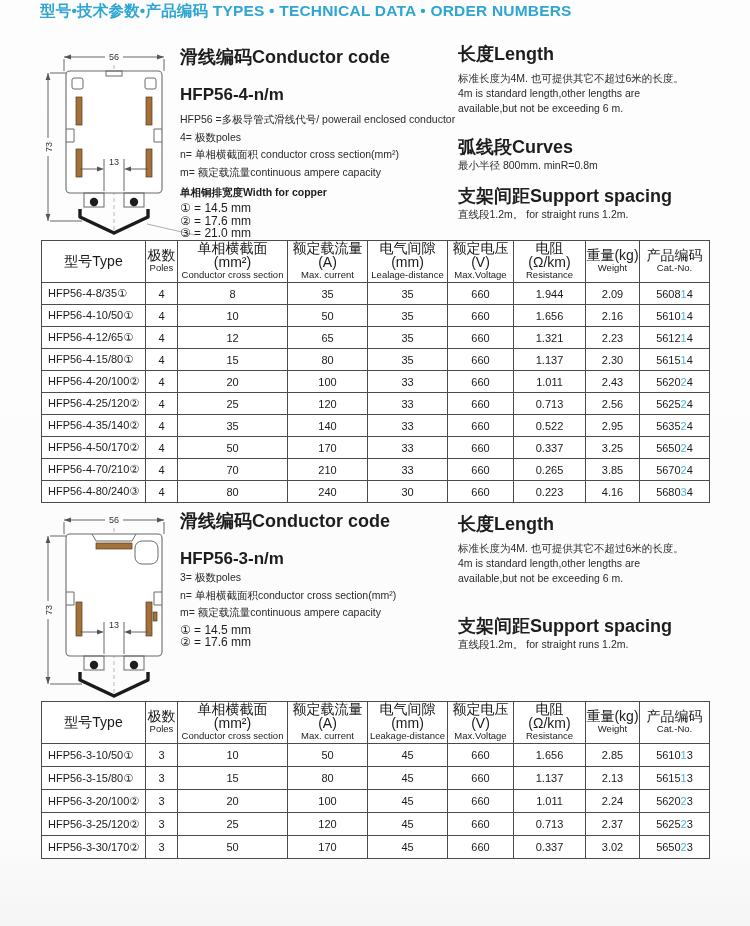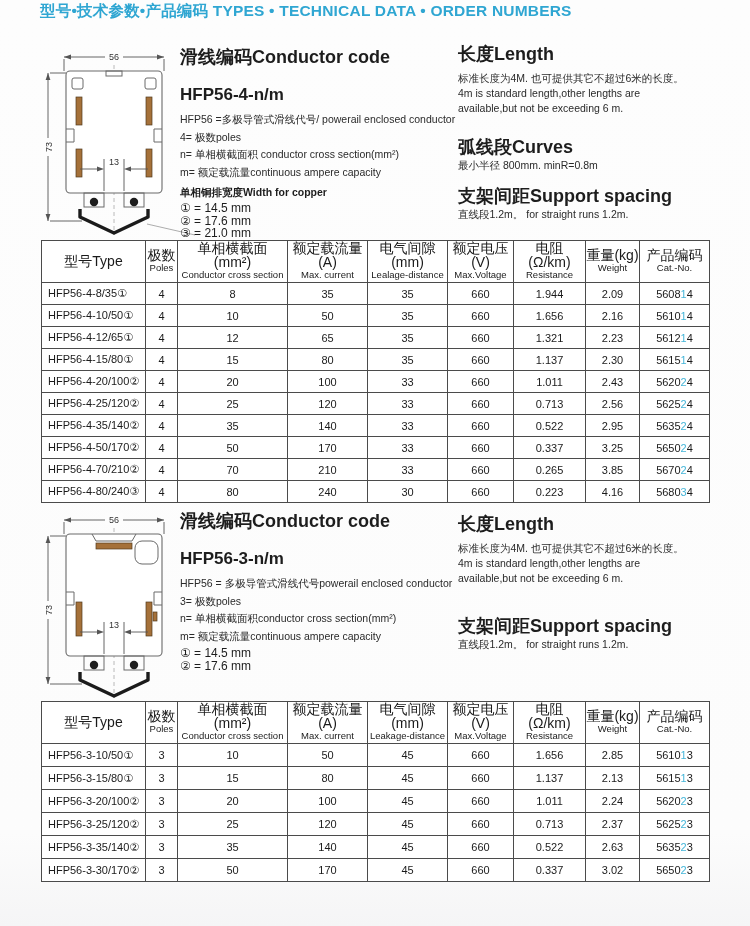--- a/index.html
+++ b/index.html
@@ -371,21 +371,20 @@
       <polygon class="dimfill" points="90,124 97,121.4 97,126.6"></polygon>
       <rect x="73" y="110" width="14" height="12" fill="#fff"></rect>
       <text x="80" y="120" text-anchor="middle">13</text>
     </g>
     <path class="seal" d="M46,164 L46,172 L80,188 L114,172 L114,164"></path>
   </svg>
 
   <div class="mid-block mb2">
     <div class="blk-title">滑线编码Conductor code</div>
     <div class="blk-model">HFP56-3-n/m</div>
-    <div class="blk-line first">HFP56 = 多极导管式滑线代号powerail enclosed conductor</div>
     <div class="blk-line">3= 极数poles</div>
     <div class="blk-line">n= 单相横截面积conductor cross section(mm²)</div>
     <div class="blk-line">m= 额定载流量continuous ampere capacity</div>
     <div class="blk-opt firstopt">① = 14.5 mm</div>
     <div class="blk-opt">② = 17.6 mm</div>
   </div>
 
   <div class="info-block" style="top:514px">
     <div class="info-title">长度Length</div>
     <div class="info-line gap">标准长度为4M. 也可提供其它不超过6米的长度。</div>
@@ -487,31 +486,20 @@
           <td>3</td>
           <td>25</td>
           <td>120</td>
           <td>45</td>
           <td>660</td>
           <td>0.713</td>
           <td>2.37</td>
           <td><span>5625</span><span class="cat-hl">2</span><span>3</span></td>
         </tr>
         <tr>
-          <td>HFP56-3-35/140②</td>
-          <td>3</td>
-          <td>35</td>
-          <td>140</td>
-          <td>45</td>
-          <td>660</td>
-          <td>0.522</td>
-          <td>2.63</td>
-          <td><span>5635</span><span class="cat-hl">2</span><span>3</span></td>
-        </tr>
-        <tr>
           <td>HFP56-3-30/170②</td>
           <td>3</td>
           <td>50</td>
           <td>170</td>
           <td>45</td>
           <td>660</td>
           <td>0.337</td>
           <td>3.02</td>
           <td><span>5650</span><span class="cat-hl">2</span><span>3</span></td>
         </tr>

